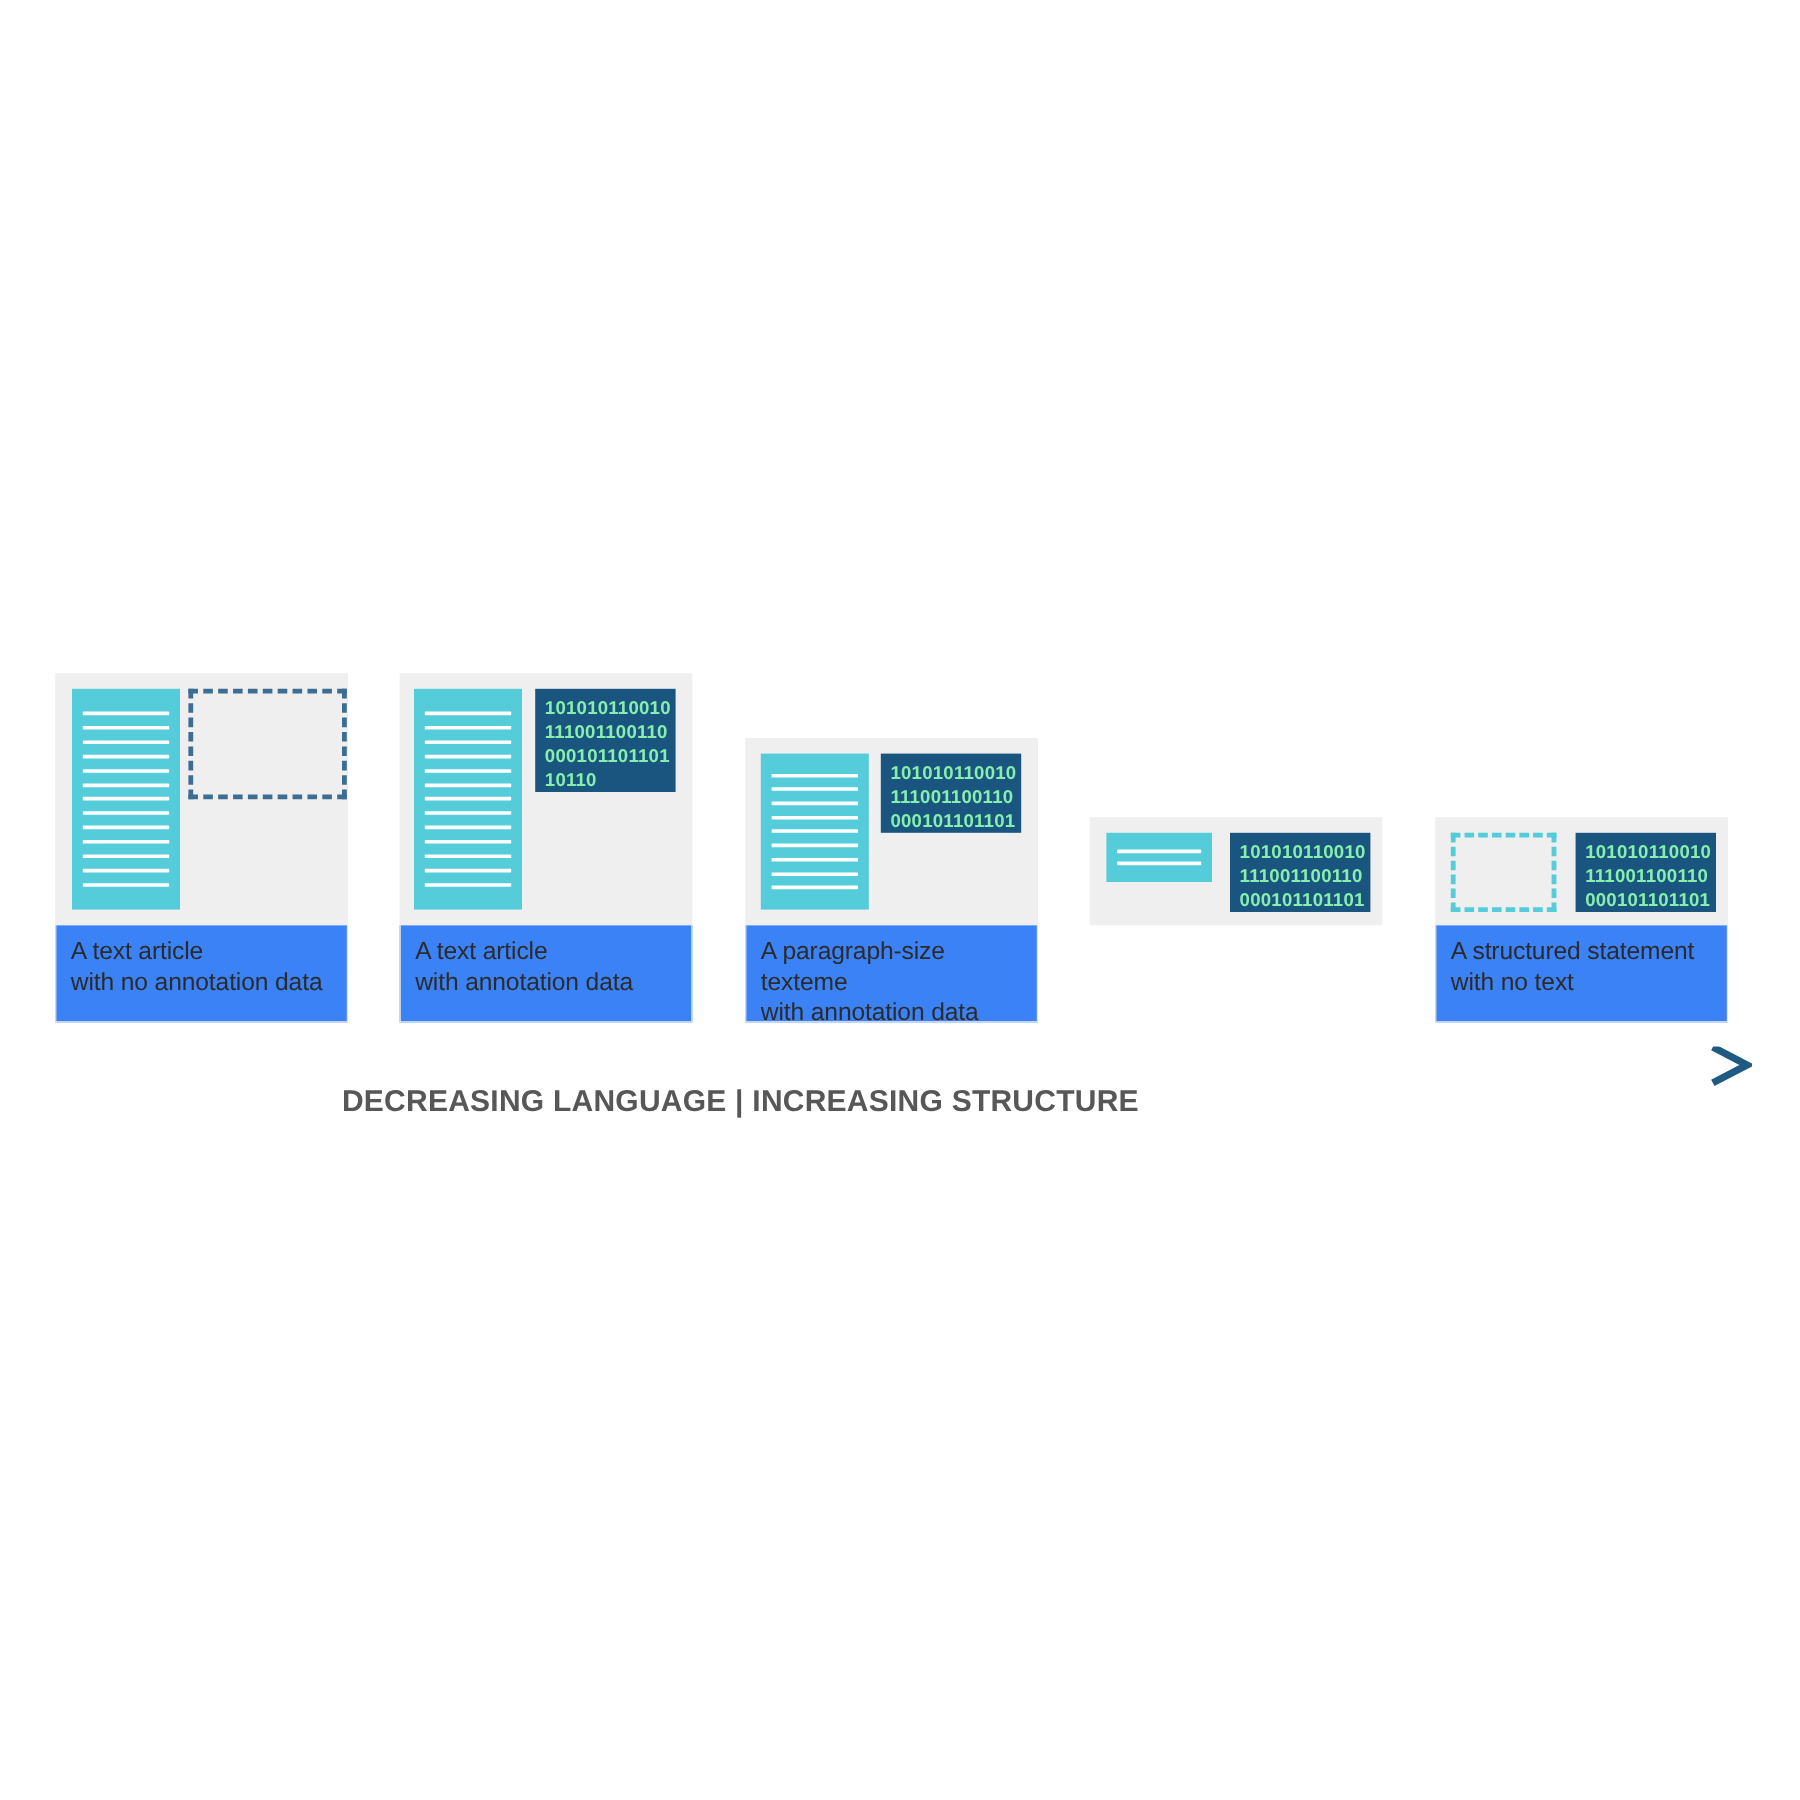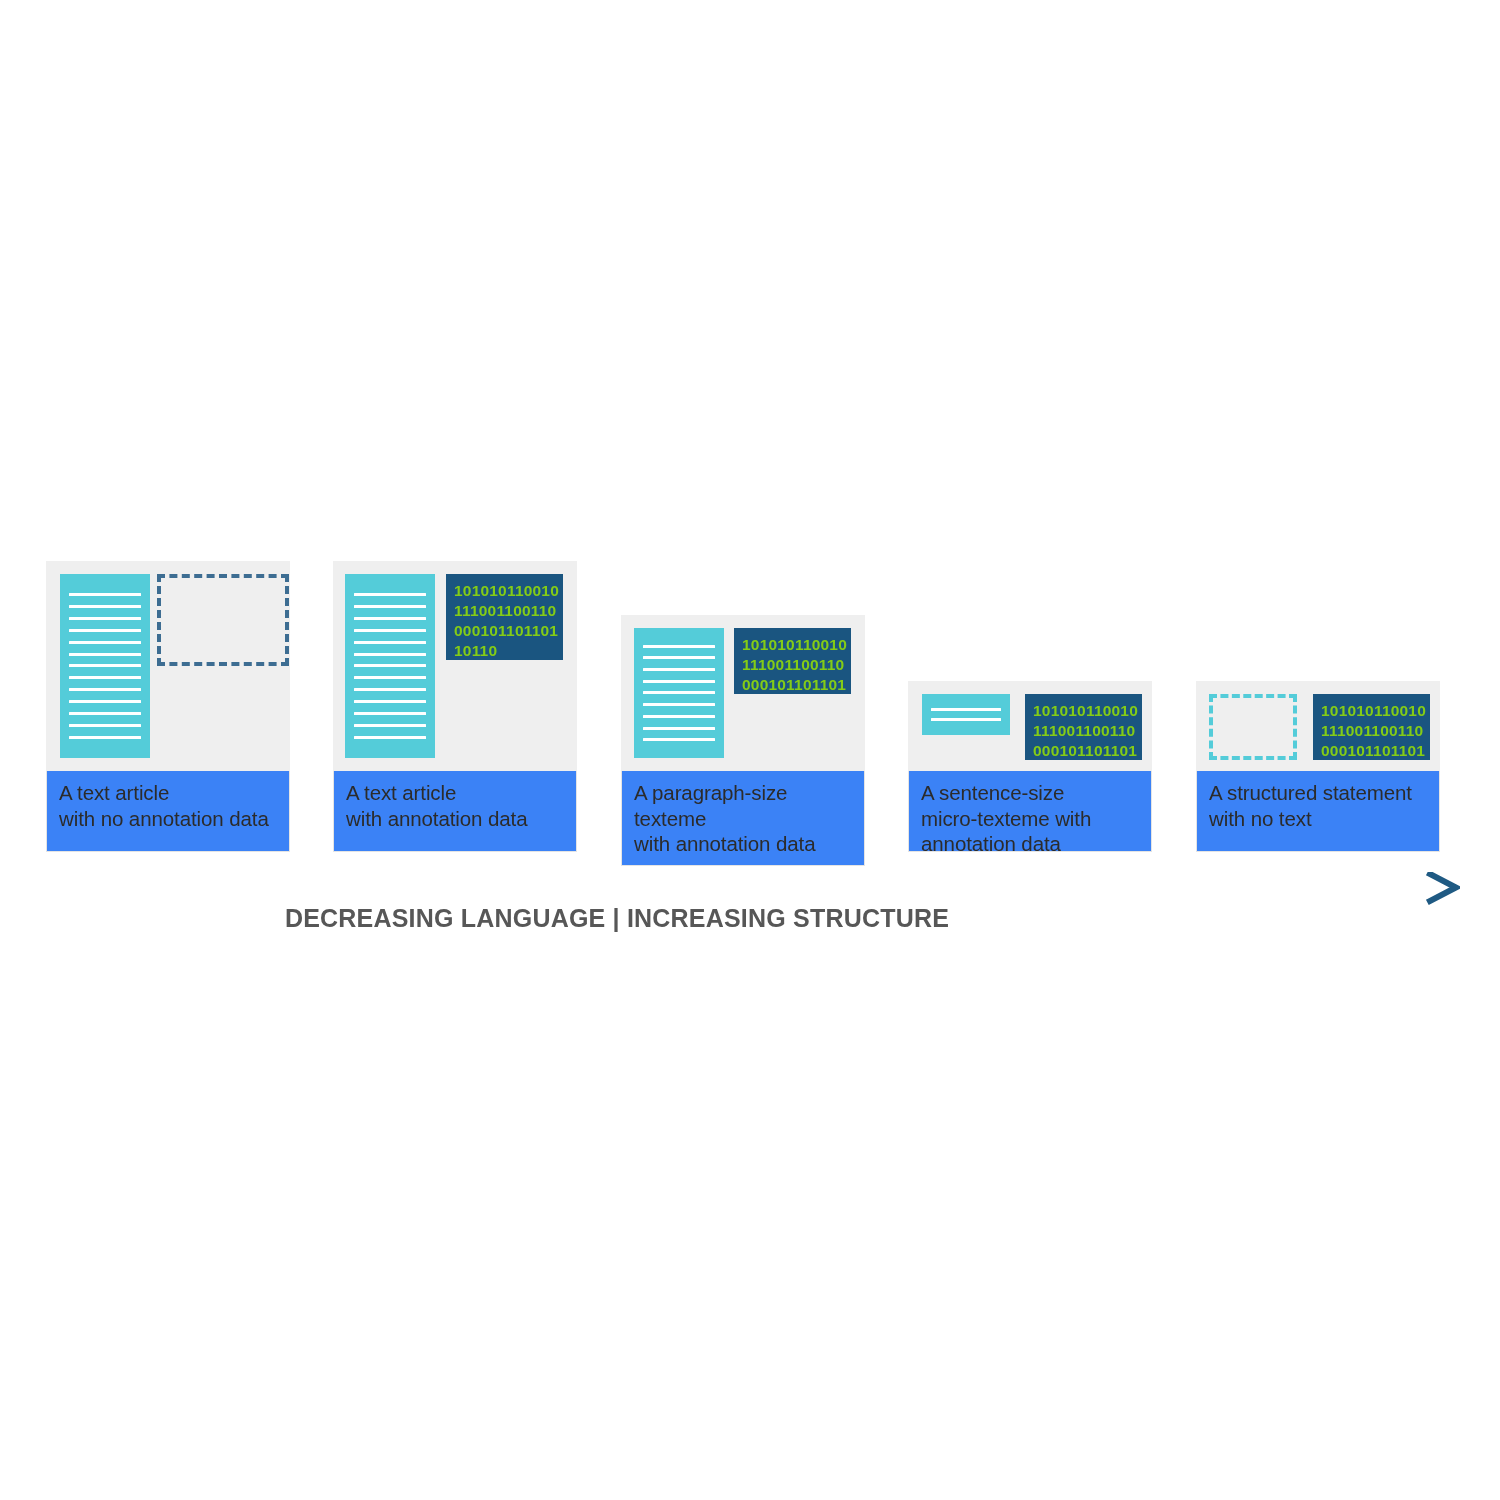--- a/index.html
+++ b/index.html
@@ -71,21 +71,21 @@
     background: transparent;
   }
   .dashed-box.blue  { border: 4px dashed #3d6d92; }
   .dashed-box.teal  { border: 4px dashed #54ccd9; }
 
   
   .binary-block {
     position: absolute;
     background: #1a5580;
     box-sizing: border-box;
-    color: #84cc16;
+    color: #86efac;
     font-family: "Liberation Sans", sans-serif;
     font-weight: bold;
     white-space: pre-line;
   }
 
   
   #arrow-wrap {
     position: absolute;
     left: 40px;
     top: 872px;
@@ -172,38 +172,35 @@
         <div class="rule"></div>
         <div class="rule"></div>
         <div class="rule"></div>
         <div class="rule"></div>
       </div>
       <div class="binary-block" style="left:113px; top:13px; width:117px; height:66px; padding:7px 0 0 8px;
                   font-size:15.5px; line-height:20px; letter-spacing:0.2px;">101010110010
 111001100110
 000101101101</div>
     </div>
-    <div class="card-label" style="height:95px;">A paragraph-size texteme
+    <div class="card-label" style="height:81px;">A paragraph-size texteme
 with annotation data</div>
   </div>
 
   <div class="card" style="left:908px; top:681px; width:244px;">
     <div class="card-body" style="height:90px;">
       <div class="text-block" style="left:14px; top:13px; width:88px; height:41px; padding:7px 0;">
         <div class="rule"></div>
         <div class="rule"></div>
       </div>
       <div class="binary-block" style="left:117px; top:13px; width:117px; height:66px; padding:7px 0 0 8px;
                   font-size:15.5px; line-height:20px; letter-spacing:0.2px;">101010110010
 111001100110
 000101101101</div>
     </div>
-    <div class="card-label" style="height:81px;">A sentence-size
-micro-texteme with
-annotation data</div>
   </div>
 
   <div class="card" style="left:1196px; top:681px; width:244px;">
     <div class="card-body" style="height:90px;">
       <div class="dashed-box teal" style="left:13px; top:13px; width:88px; height:66px;"></div>
       <div class="binary-block" style="left:117px; top:13px; width:117px; height:66px; padding:7px 0 0 8px;
                   font-size:15.5px; line-height:20px; letter-spacing:0.2px;">101010110010
 111001100110
 000101101101</div>
     </div>

